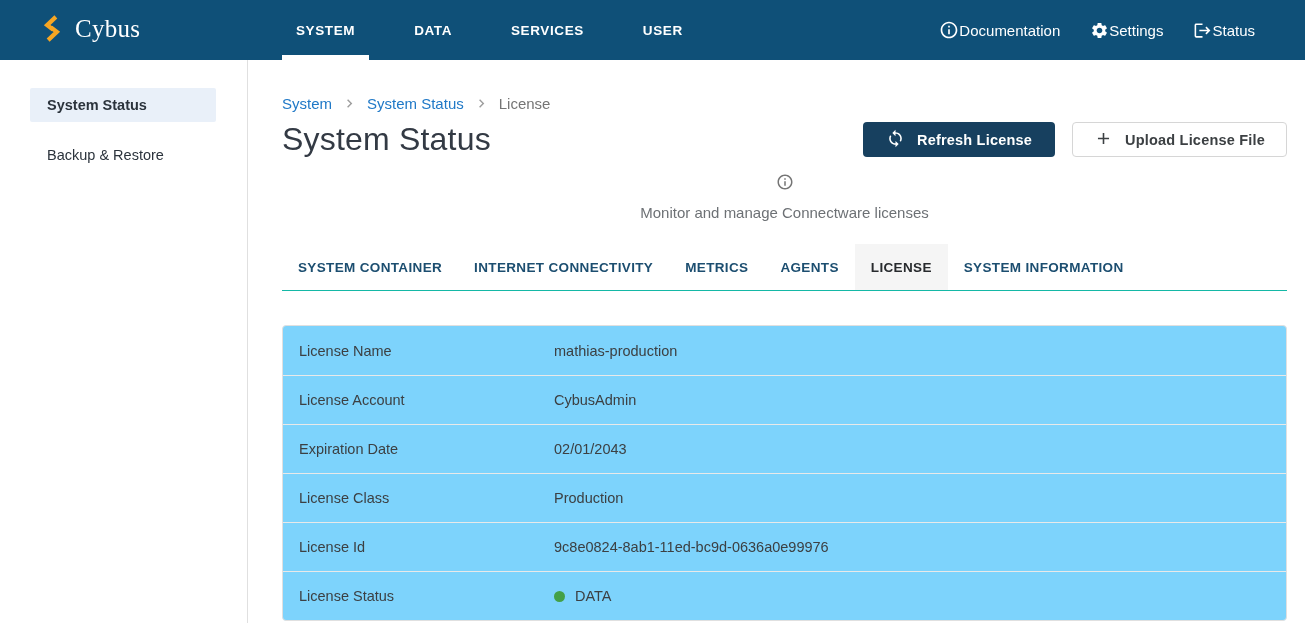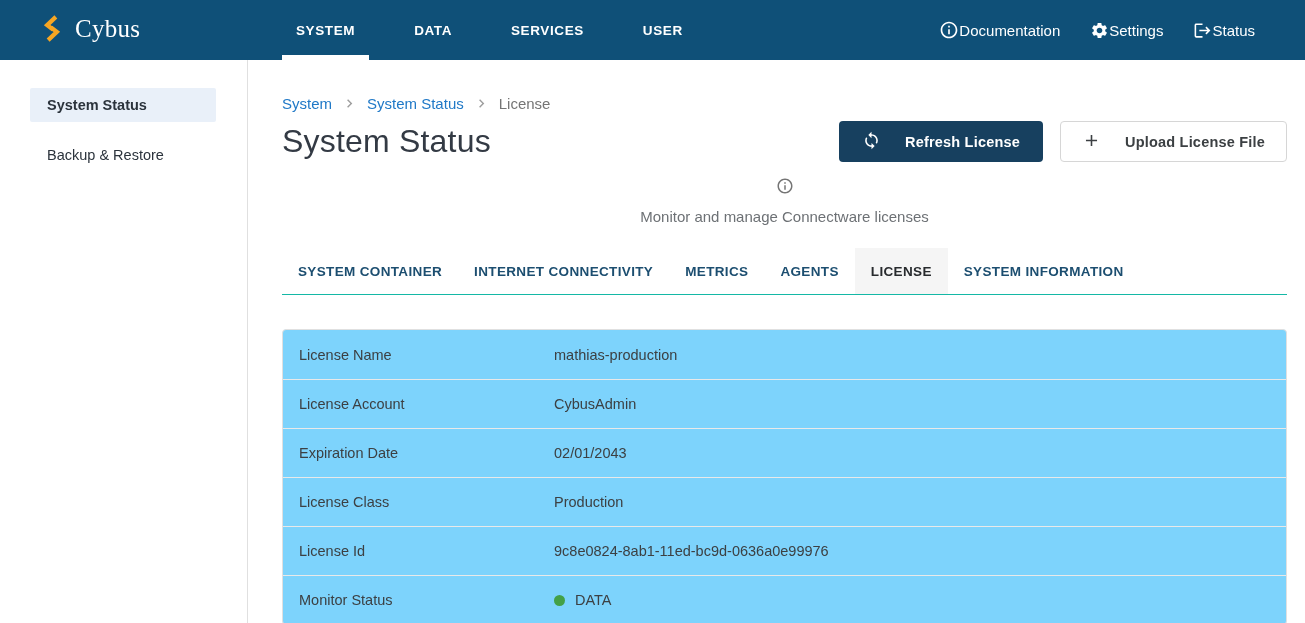--- a/index.html
+++ b/index.html
@@ -53,23 +53,23 @@
   .breadcrumb { display:flex; align-items:center; gap:9px; font-size:15px; }
   .crumb-link { color:#2079c7; cursor:pointer; text-decoration:none; }
   .crumb-current { color:#757575; }
   .crumb-sep { display:flex; align-items:center; }
 
   
   .title-row { display:flex; align-items:center; justify-content:space-between; margin-top:9px; }
   .page-title { margin:0; font-size:32px; font-weight:400; color:#333a44; letter-spacing:.2px; }
   .title-actions { display:flex; gap:17px; }
   .btn {
-    height:41px; border-radius:4px; font-family:inherit;
+    height:35px; border-radius:4px; font-family:inherit;
     font-size:14.5px; font-weight:700; letter-spacing:.2px;
-    display:flex; align-items:center; gap:24px; cursor:pointer;
+    display:flex; align-items:center; gap:12px; cursor:pointer;
   }
   .btn-primary { background:#17405f; color:#fff; border:none; padding:0 23px; }
   .btn-outline { background:#fff; color:#3c4043; border:1px solid #d6d6d6; padding:0 21px; }
 
   
   .subtitle { display:flex; align-items:center; gap:10px; margin-top:15px; font-size:15px; color:#6d7175;flex-direction:column; }
 
   
   .tabs { display:flex; margin-top:23px; border-bottom:1px solid #14b8a6; }
   .tab {
@@ -216,21 +216,21 @@
       </div>
       <div class="row">
         <div class="row-label">License Class</div>
         <div class="row-value">Production</div>
       </div>
       <div class="row">
         <div class="row-label">License Id</div>
         <div class="row-value">9c8e0824-8ab1-11ed-bc9d-0636a0e99976</div>
       </div>
       <div class="row">
-        <div class="row-label">Monitor Status</div>
+        <div class="row-label">License Status</div>
         <div class="row-value">
           <span class="status-dot"></span>
           <span>DATA</span>
         </div>
       </div>
     </div>
 
   </main>
 </div>
 

